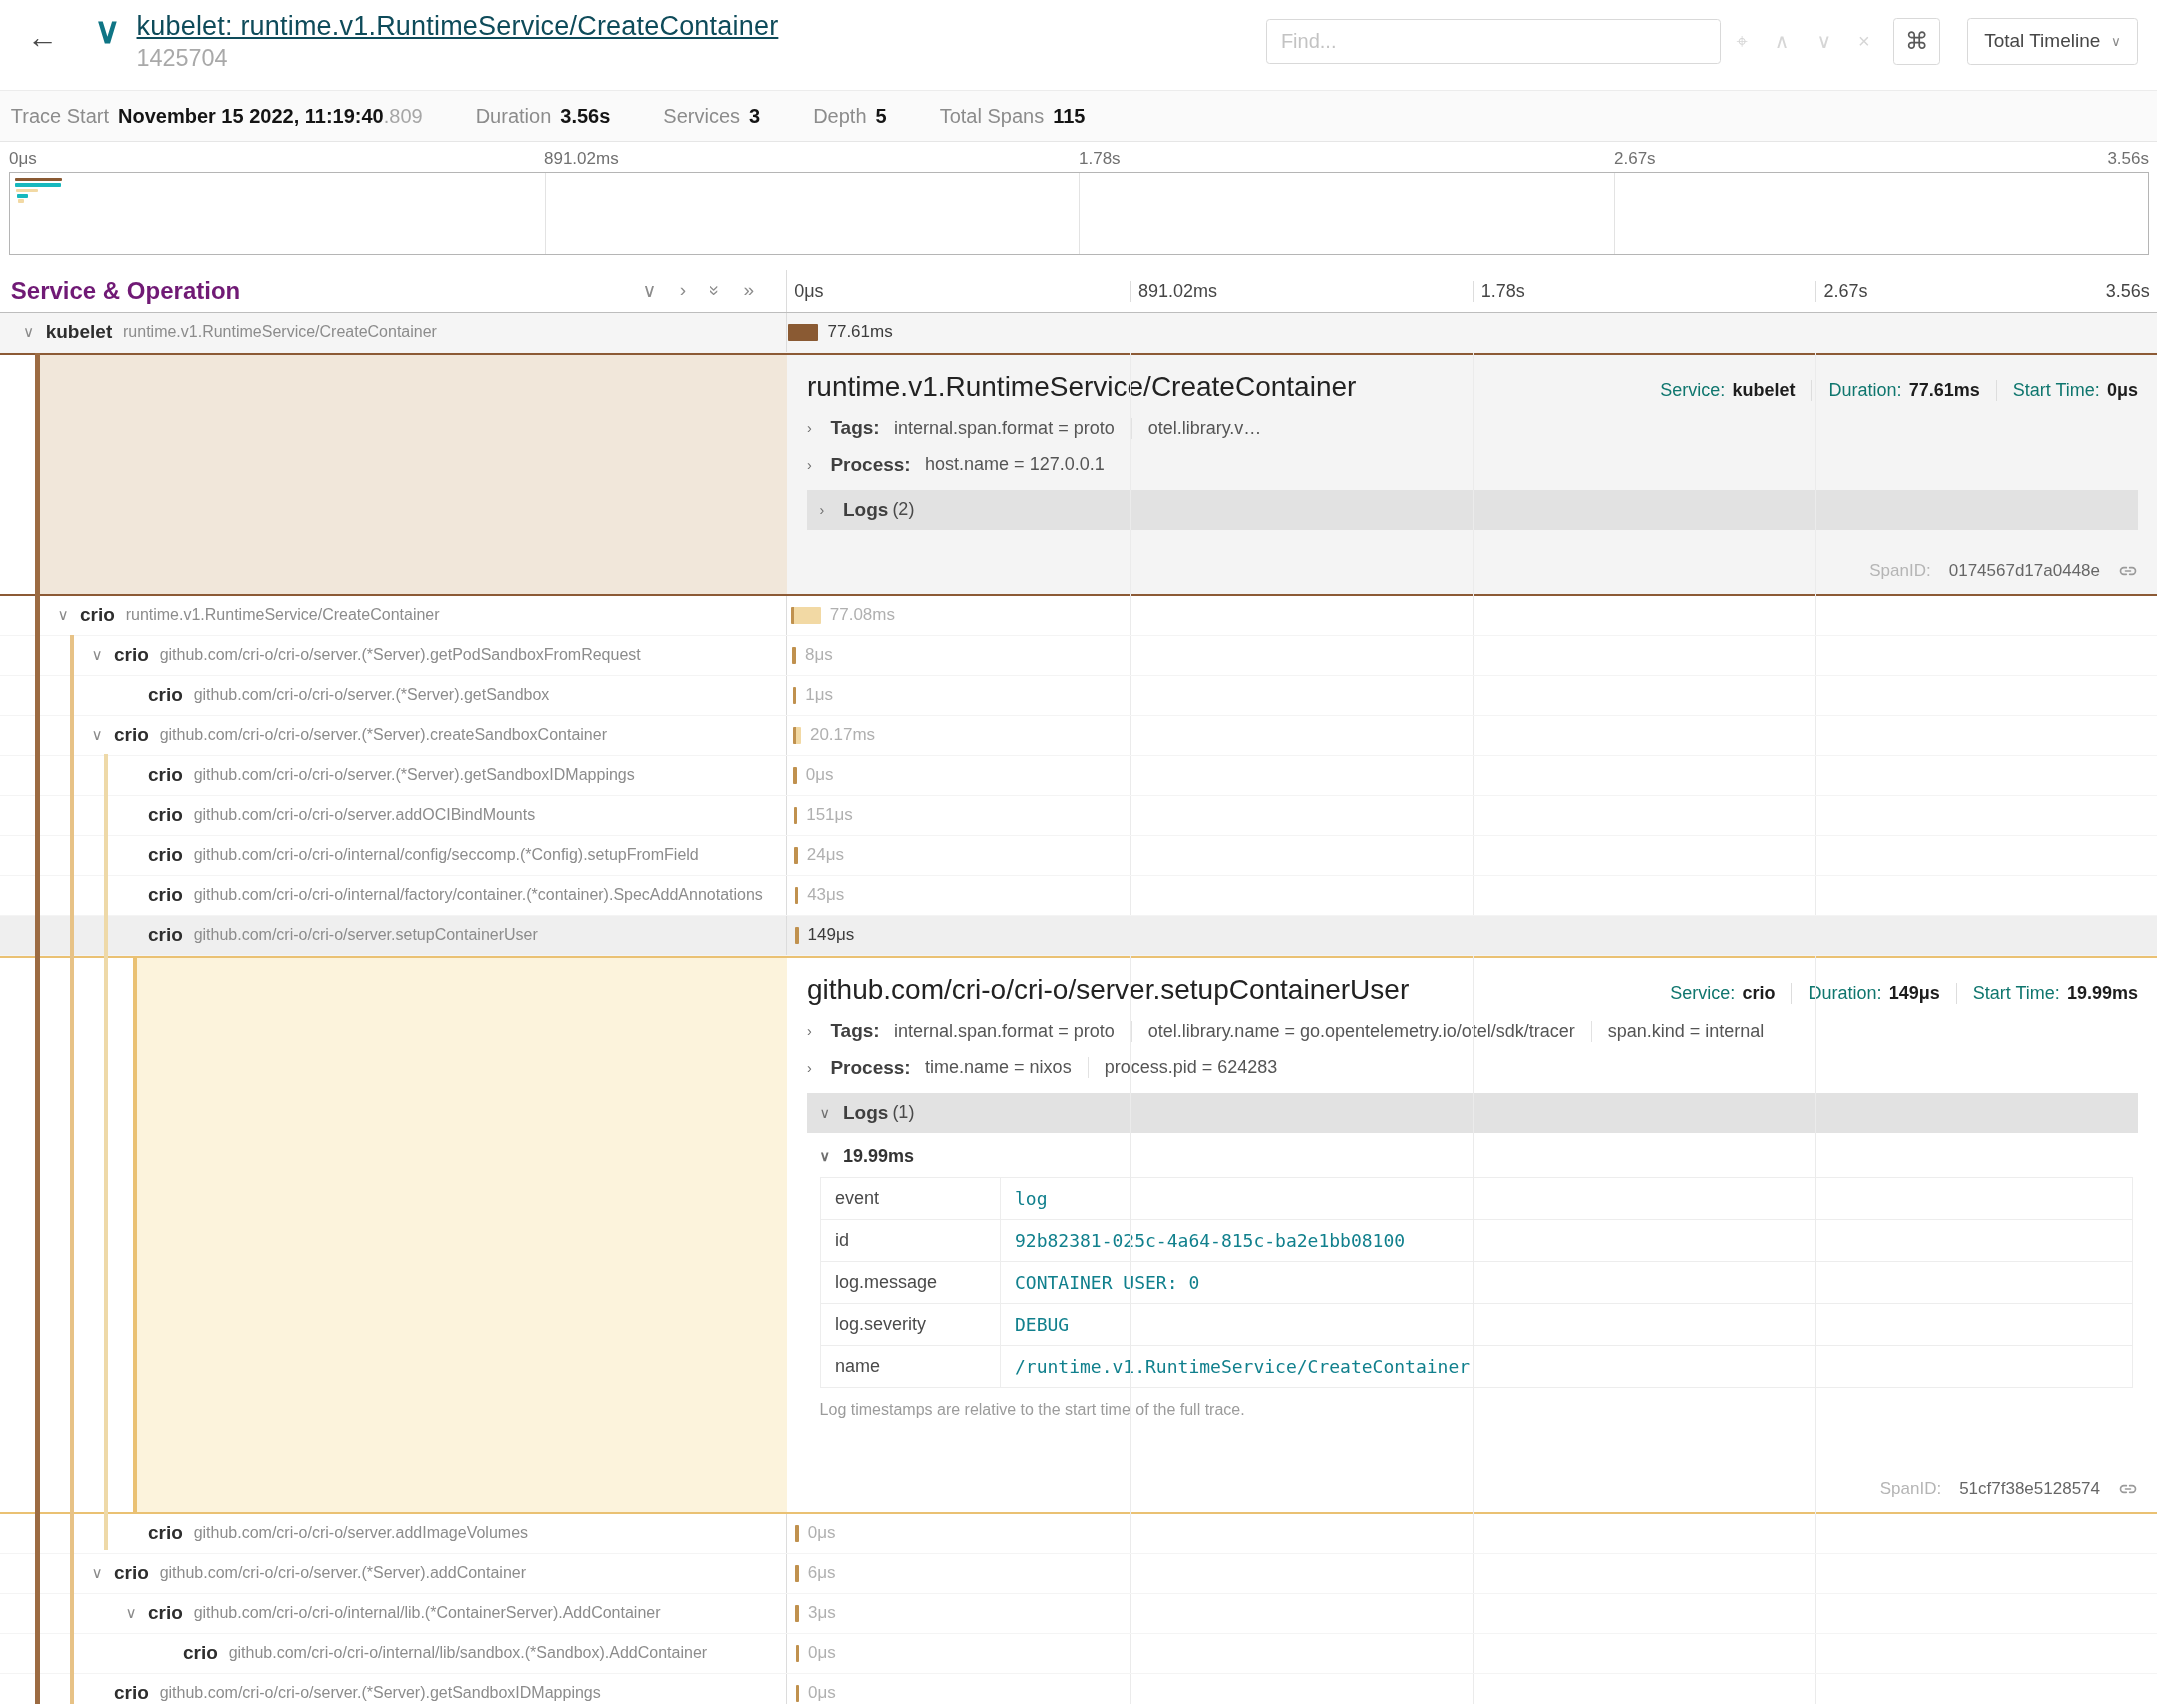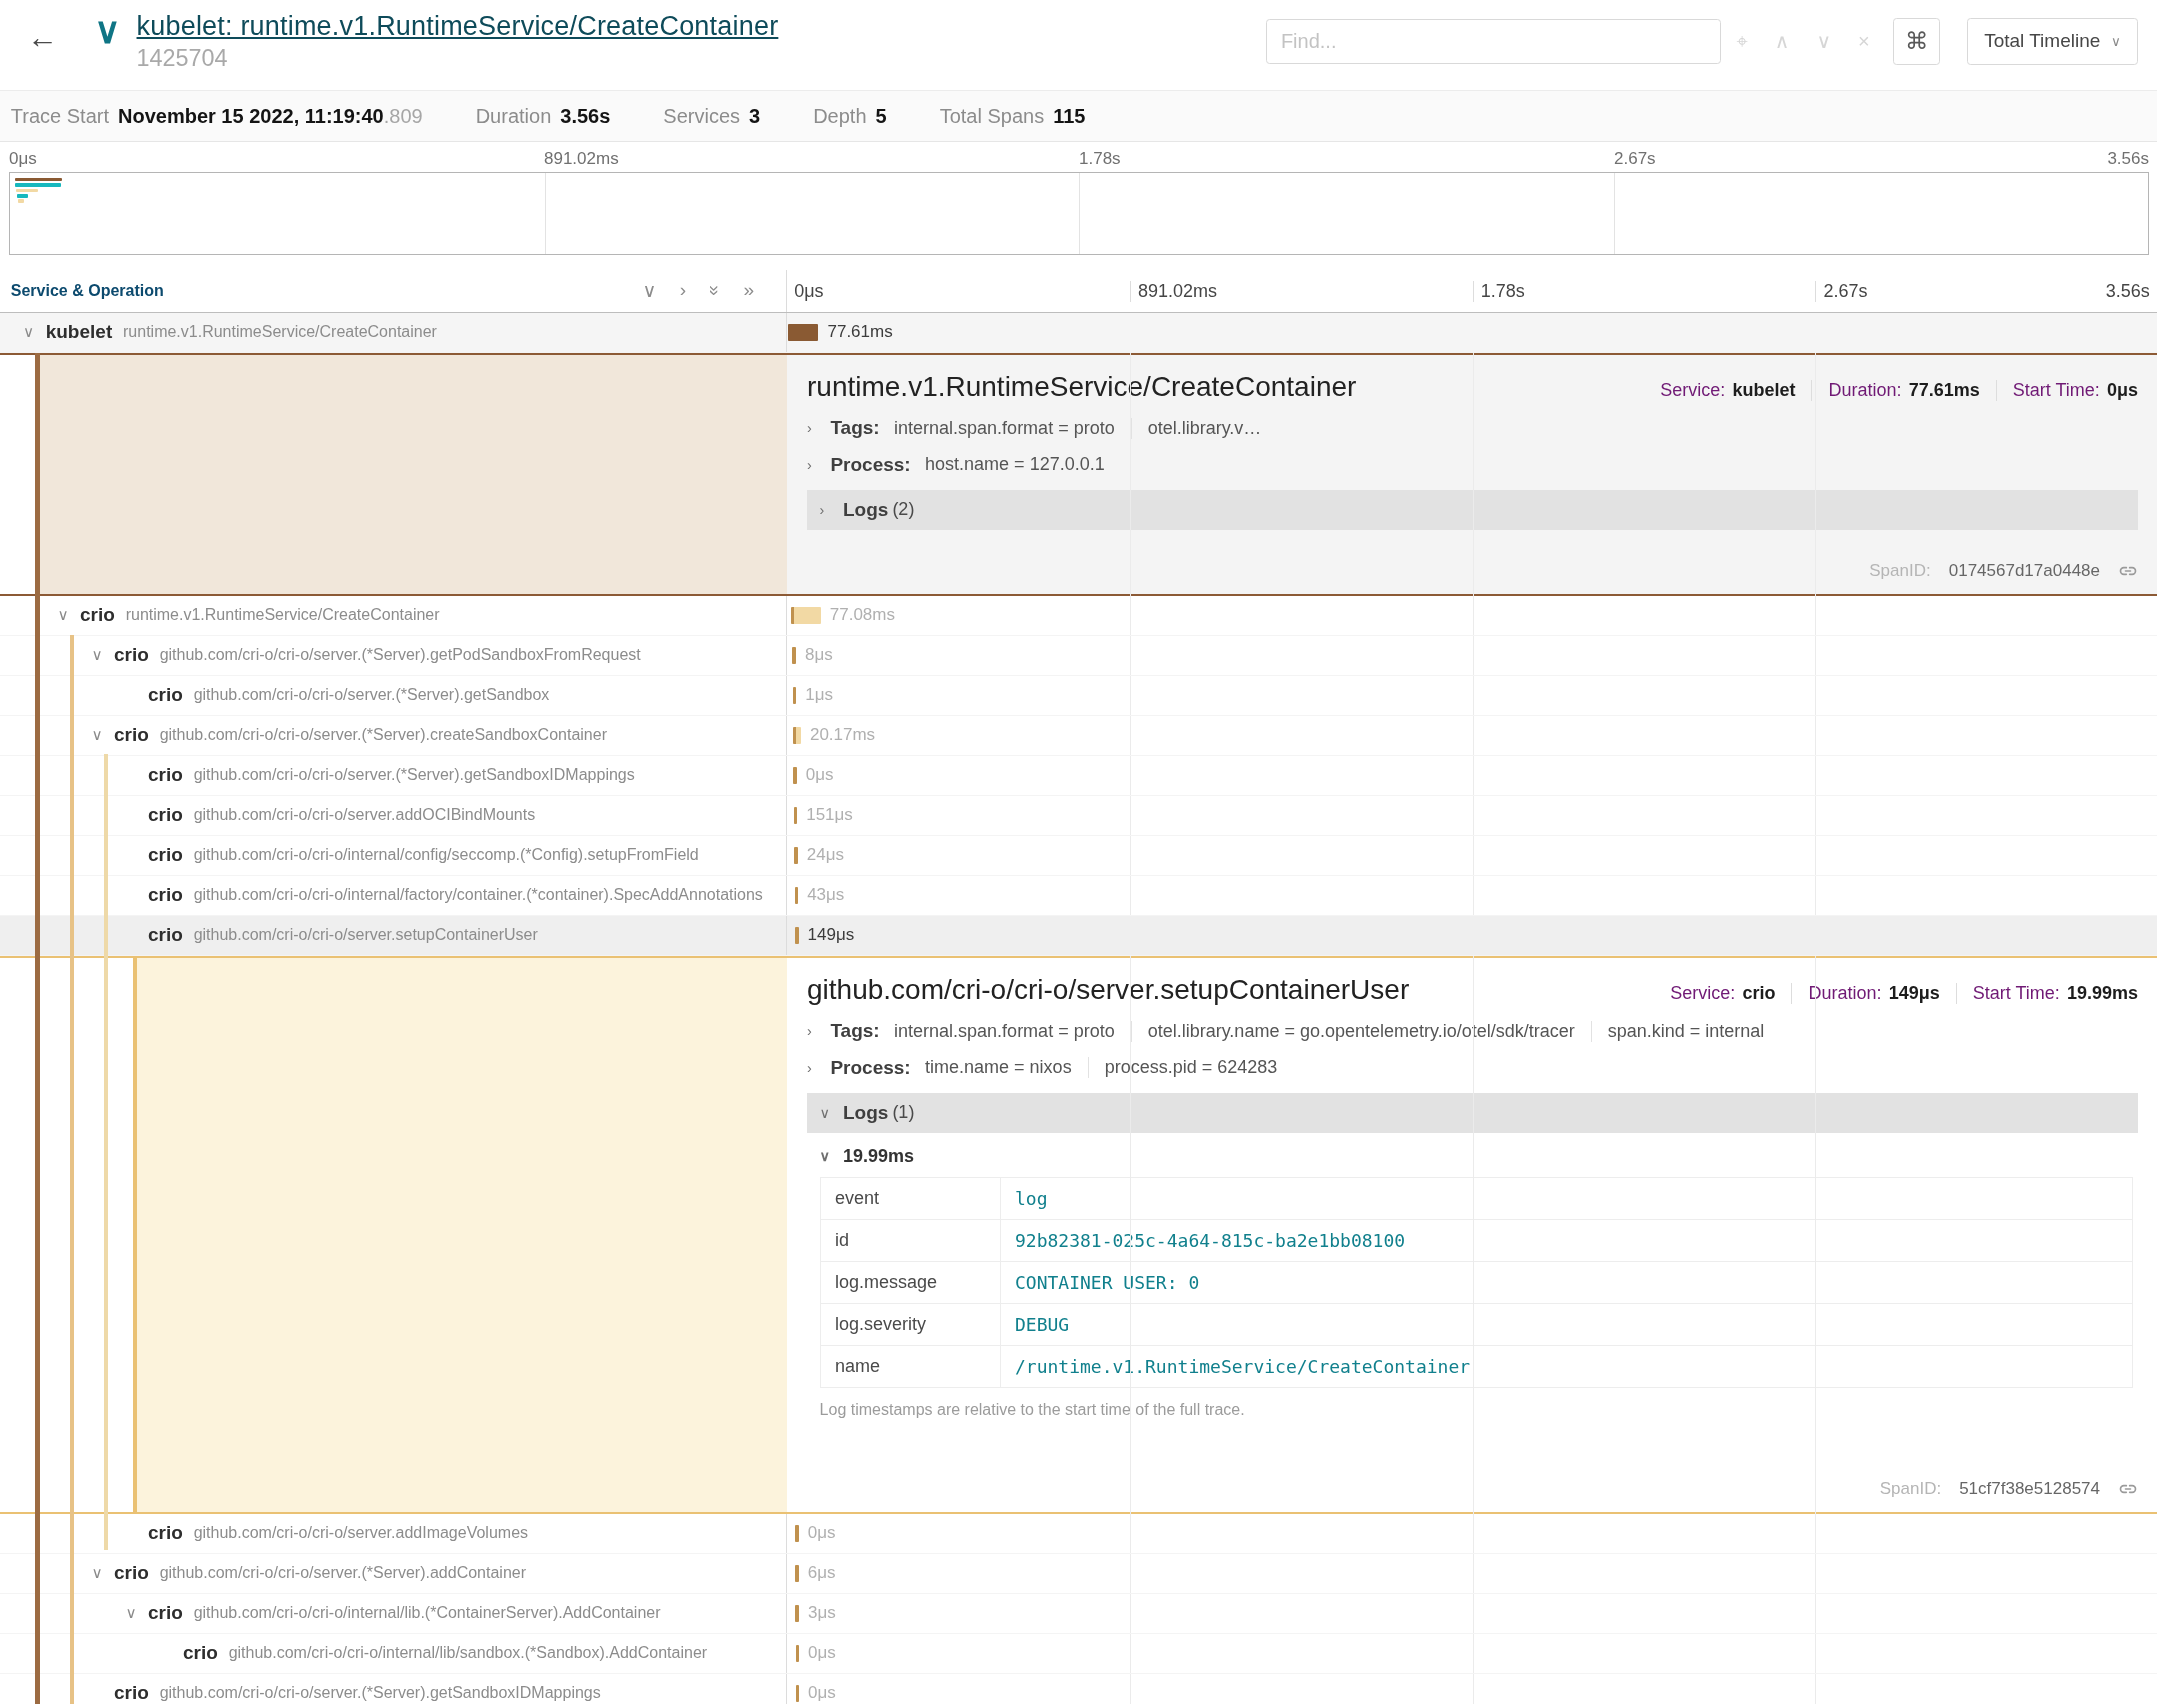--- a/index.html
+++ b/index.html
@@ -38,21 +38,21 @@
   .mm-ticks{position:relative;height:25px;font-size:17px;color:#707070}
   .mm-ticks span{position:absolute;top:1.8px}
   .mm-box{position:relative;height:83px;border:0.9px solid #b5b5b5;background:#fff;cursor:crosshair}
   .mm-grid{position:absolute;top:0;bottom:0;border-left:0.9px solid #e3e3e3}
   .mm-bar{position:absolute;height:3.6px;border-radius:0.9px}
 
   
   .tl-header{height:43px;display:flex;border-bottom:0.9px solid #bdbdbd;background:#fff}
   .tl-left{width:787px;flex:none;display:flex;align-items:center;justify-content:space-between;
            padding:0 32px 0 10.8px;border-right:0.9px solid #dcdcdc}
-  .tl-title{font-size:16px;font-weight:600;color:#0c4a6e}
+  .tl-title{font-size:24px;font-weight:600;color:#701a75}
   .tl-controls{display:flex;gap:23.4px;color:#8c8c8c;font-size:19px}
   .tl-controls span{cursor:pointer}
   .rot90{display:inline-block;transform:rotate(90deg)}
   .tl-ticks{position:relative;flex:1;font-size:18px;color:#454545}
   .tl-ticks span{position:absolute;top:10.8px;padding-left:7.2px;border-left:0.9px solid #ddd}
   .tl-ticks span.first{border-left:none;padding-left:7.2px}
   .tl-ticks span.last{border-left:none;border-right:0.9px solid #ddd;padding-left:0;padding-right:7.2px;right:0;text-align:right}
 
   
   .rows{position:relative;background:#fff}
@@ -88,21 +88,21 @@
   .p-strip{width:787px;flex:none;display:flex}
   .panel1 .p-strip .fill{flex:1;margin-left:40px;background:#f1e7da}
   .panel2 .p-strip .fill{flex:1;margin-left:133px;background:#fcf3dc;border-left:4.5px solid #eac173}
   .p-body{flex:1;display:flex;flex-direction:column;padding:16px 20px 12.6px 20px;overflow:hidden}
   .panel1 .p-body{background:#f4f4f4}
   .panel2 .p-body{background:#fff}
   .p-titlerow{display:flex;align-items:baseline;justify-content:space-between;gap:18px}
   .p-op{font-size:28px;font-weight:500;color:#222;white-space:nowrap;overflow:hidden;text-overflow:ellipsis}
   .p-meta{display:flex;align-items:center;white-space:nowrap;font-size:18px}
   .m-pair+.m-pair{border-left:0.9px solid #ddd;padding-left:16px;margin-left:16px}
-  .m-label{color:#701a75;margin-right:7.2px}
+  .m-label{color:#0f766e;margin-right:7.2px}
   .m-value{color:#1d1d1d;font-weight:bold}
   .p-row{display:flex;align-items:center;margin-top:14.4px;font-size:18px;color:#555;
          white-space:nowrap;overflow:hidden}
   .acc-chev{font-size:14.4px;color:#6f6f6f;width:23.4px;flex:none}
   .p-row-label{font-size:19px;font-weight:bold;color:#3f3f3f;margin-right:14.4px}
   .tagitem{color:#555}
   .tagitem+.tagitem{border-left:0.9px solid #e2e2e2;padding-left:16px;margin-left:16px}
   .logs-bar{margin-top:14.4px;height:40px;background:#e2e2e2;display:flex;align-items:center;padding:0 12.6px;flex:none}
   .logs-bar .p-row-label{margin-right:4px}
   .logs-count{font-size:18px;color:#4a4a4a}

